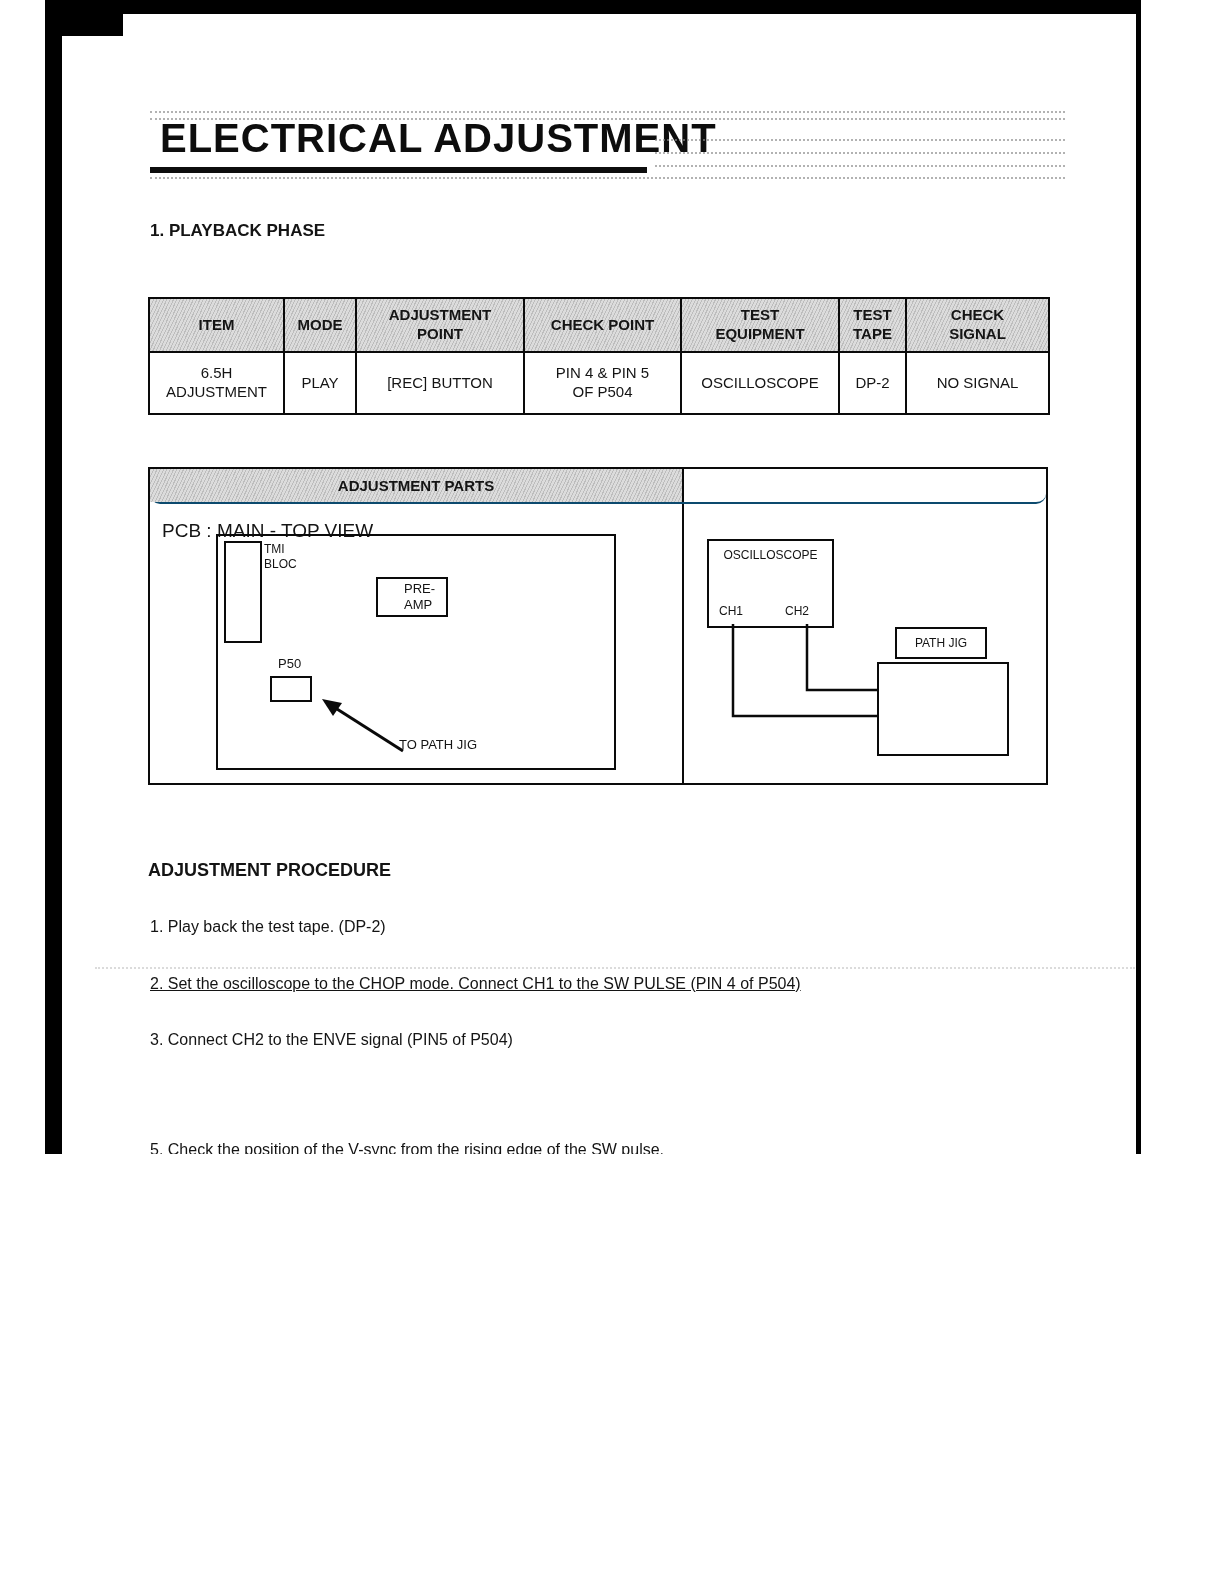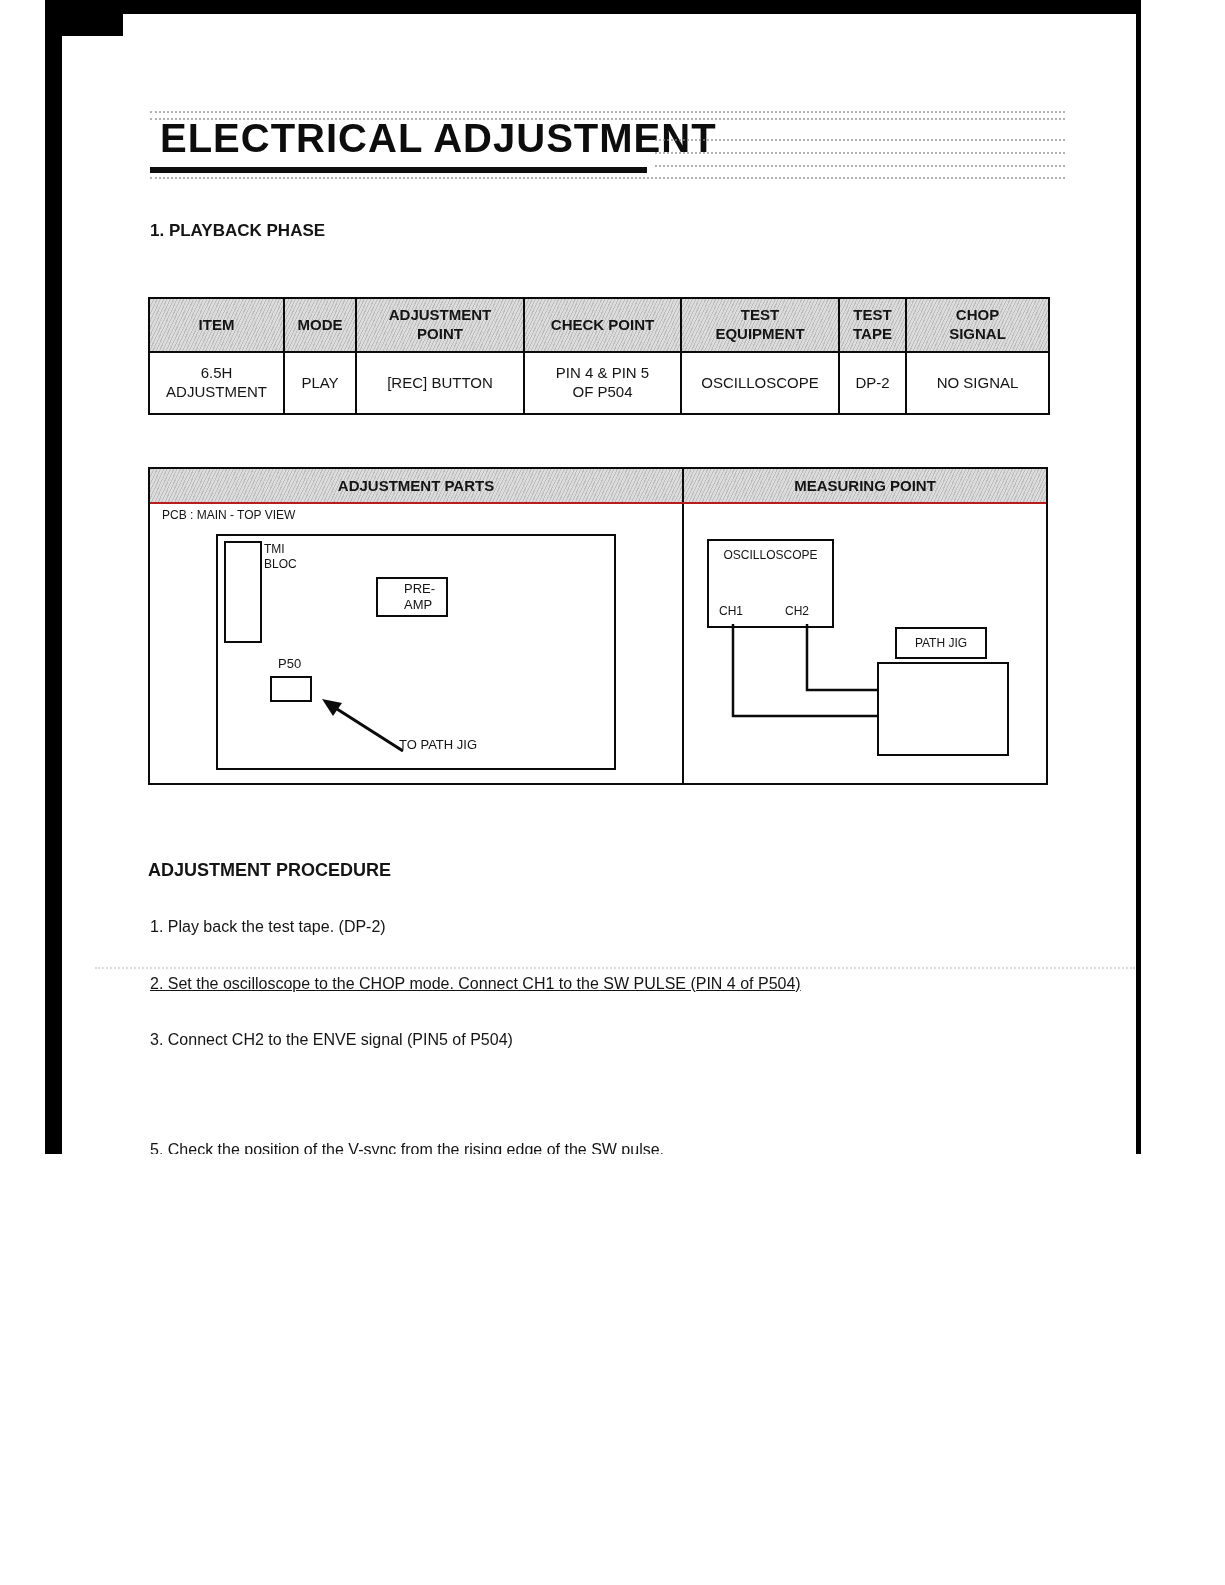--- a/index.html
+++ b/index.html
@@ -38,31 +38,31 @@
     background-color:#dcdcdc;
     background-image:repeating-linear-gradient(115deg, rgba(0,0,0,0.14) 0 1px, transparent 1px 3px);
   }
   .ml { white-space:pre-line; line-height:1.25; }
 
   
   .parts-table {
     position:absolute; left:148px; top:467px; width:896px; height:314px;
     border:2px solid #0a0a0a;
   }
-  .parts-header { display:flex; height:33px; border-bottom:2px solid #b91c1c; }
+  .parts-header { display:flex; height:33px; border-bottom:2px solid #0c4a6e;border-radius:10px; }
   .parts-header .cell {
     display:flex; align-items:center; justify-content:center;
     font-size:15px; font-weight:700;
   }
   .parts-header .left  { width:532px; border-right:2px solid #0a0a0a; }
   .parts-header .right { flex:1; }
   .parts-body { position:relative; height:279px; }
   .col-divider { position:absolute; left:532px; top:0; width:2px; height:100%; background:#0a0a0a; }
 
-  .pcb-label { position:absolute; left:12px; top:4px; font-size:12px; }
+  .pcb-label { position:absolute; left:12px; top:16px; font-size:19px; }
   .inner-box { position:absolute; left:66px; top:30px; width:396px; height:232px; border:2px solid #0a0a0a; }
   .tmi-rect    { position:absolute; left:6px;   top:5px;   width:34px; height:98px; border:2px solid #0a0a0a; }
   .tmi-label   { position:absolute; left:46px;  top:6px;   font-size:12px; }
   .preamp-rect { position:absolute; left:158px; top:41px;  width:72px; height:40px; border:2px solid #0a0a0a;
                  display:flex; align-items:center; padding-left:26px; font-size:13px; box-sizing:border-box;}
   .p50-label   { position:absolute; left:60px;  top:120px; font-size:13px; }
   .p50-rect    { position:absolute; left:52px;  top:140px; width:38px; height:22px; border:2px solid #0a0a0a; }
   .tojig-label { position:absolute; left:181px; top:201px; font-size:13px; }
   .arrow-svg   { position:absolute; left:0; top:0; width:396px; height:232px; pointer-events:none; }
 
@@ -126,41 +126,40 @@
         <tr>
       <th class="hatch ml">ITEM</th>
       <th class="hatch ml">MODE</th>
       <th class="hatch ml">ADJUSTMENT
 POINT</th>
       <th class="hatch ml">CHECK POINT</th>
       <th class="hatch ml">TEST
 EQUIPMENT</th>
       <th class="hatch ml">TEST
 TAPE</th>
-      <th class="hatch ml">CHOP
+      <th class="hatch ml">CHECK
 SIGNAL</th>
     </tr>
     <tr>
       <td class="ml">6.5H
 ADJUSTMENT</td>
       <td class="ml">PLAY</td>
       <td class="ml">[REC] BUTTON</td>
       <td class="ml">PIN 4 &amp; PIN 5
 OF P504</td>
       <td class="ml">OSCILLOSCOPE</td>
       <td class="ml">DP-2</td>
       <td class="ml">NO SIGNAL</td>
     </tr>
   </tbody>
     </table>
 
   <div class="parts-table">
     <div class="parts-header">
       <div class="cell left hatch">ADJUSTMENT PARTS</div>
-      <div class="cell right hatch">MEASURING POINT</div>
     </div>
     <div class="parts-body">
       <div class="col-divider"></div>
 
       <div class="pcb-label">PCB : MAIN - TOP VIEW</div>
       <div class="inner-box">
         <div class="tmi-rect"></div>
         <div class="tmi-label ml">TMI
 BLOC</div>
         <div class="preamp-rect">

